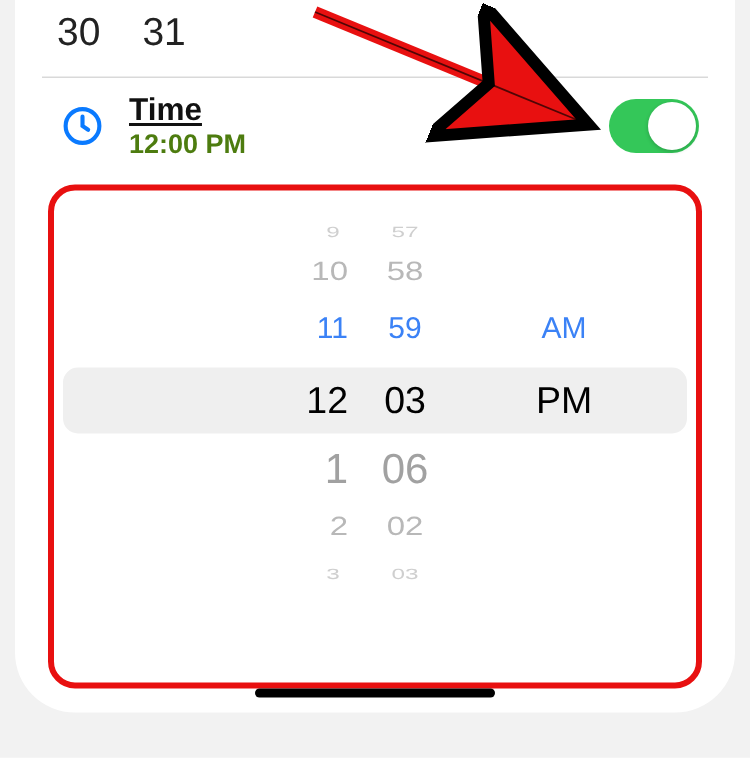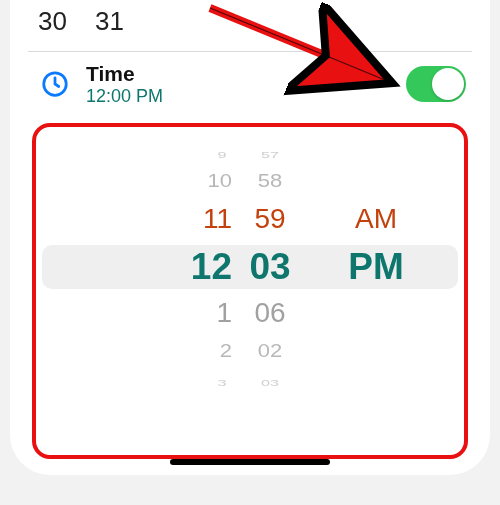--- a/index.html
+++ b/index.html
@@ -3,37 +3,37 @@
 <meta charset="utf-8">
 <style>
   * { box-sizing: border-box; margin: 0; padding: 0; }
   html, body { width: 500px; height: 505px; overflow: hidden; font-family: -apple-system, "SF Pro Text", "Helvetica Neue", Arial, sans-serif; background: #f2f2f2; }
   .phone { background: #fff; margin: 0 10px; border-radius: 0 0 40px 40px; height: 475px; position: relative; display: flex; flex-direction: column; }
   .cal-row { display: flex; gap: 28px; padding: 6px 28px 14px 28px; font-size: 26px; font-weight: 500; color: #222; }
   .divider { height: 1px; background: #d9d9d9; margin: 0 18px; }
   .time-row { display: flex; align-items: center; padding: 10px 24px 10px 30px; }
   .clock-icon { width: 30px; height: 30px; margin-right: 16px; }
   .time-labels { display: flex; flex-direction: column; }
-  .time-title { font-size: 21px; font-weight: 600; color: #111; line-height: 1.15; }
-  .time-value { font-size: 18px; font-weight: 400; color: #0f766e; line-height: 1.15; }
+  .time-title { font-size: 21px; font-weight: 600; color: #111; line-height: 1.15; text-decoration: underline; }
+  .time-value { font-size: 18px; font-weight: 700; color: #4d7c0f; line-height: 1.15; }
   .switch { margin-left: auto; width: 60px; height: 36px; background: #34c759; border-radius: 18px; position: relative; }
   .switch .knob { width: 32px; height: 32px; background: #fff; border-radius: 16px; position: absolute; top: 2px; right: 2px; box-shadow: 0 1px 3px rgba(0,0,0,.2); }
   .picker-frame { margin: 6px 22px 16px 22px; border: 4px solid #e81010; border-radius: 18px; flex: 1; position: relative; background: #fff; overflow: hidden; }
   .picker-inner { position: absolute; inset: 0; }
   .col { position: absolute; top: 0; bottom: 0; width: 110px; }
   .col.hours   { left: 86px;  text-align: right; }
   .col.minutes { left: 194px; text-align: center; width: 80px; }
   .col.ampm    { left: 300px; text-align: left;  width: 80px; }
   .slot { position: absolute; left: 0; right: 0; height: 40px; line-height: 40px; font-weight: 500; }
   .sel-band { position: absolute; left: 6px; right: 6px; top: 118px; height: 44px; background: #efefef; border-radius: 10px; }
   
   .r0 { top: 8px;  font-size: 18px; color: #cfcfcf; transform: scaleY(.55) scaleX(.9); }
   .r1 { top: 34px; font-size: 22px; color: #b8b8b8; transform: scaleY(.8); }
-  .r2 { top: 72px; font-size: 28px; color: #c2410c; }
-  .rS { top: 120px;font-size: 37px; color: #0f766e; font-weight: 700; }
+  .r2 { top: 72px; font-size: 20px; color: #3b82f6; }
+  .rS { top: 120px;font-size: 25px; color: #000000; font-weight: 400; }
   .r3 { top: 166px;font-size: 28px; color: #a1a1a1; }
   .r4 { top: 204px;font-size: 22px; color: #b8b8b8; transform: scaleY(.8); }
   .r5 { top: 236px;font-size: 18px; color: #cfcfcf; transform: scaleY(.55) scaleX(.9); }
   .col.ampm .slot { text-align: center; }
   .home-bar { position: absolute; bottom: 10px; left: 50%; transform: translateX(-50%); width: 160px; height: 6px; background: #000; border-radius: 3px; }
   
   .arrow-overlay { position: absolute; top: 0; left: 0; width: 500px; height: 505px; pointer-events: none; }
 </style>
 </head>
 <body>

